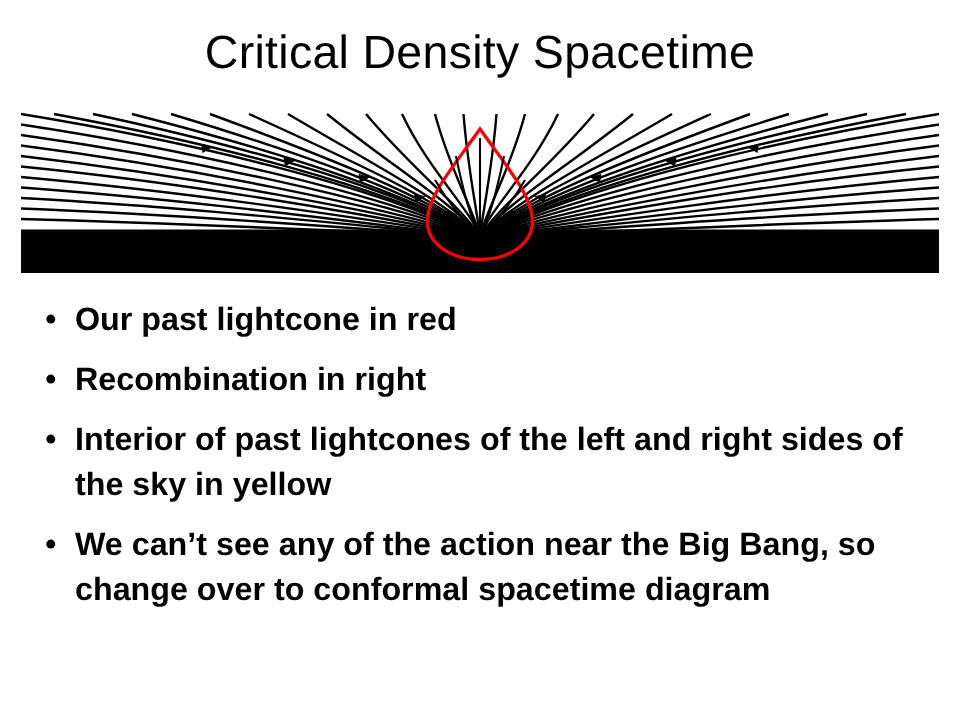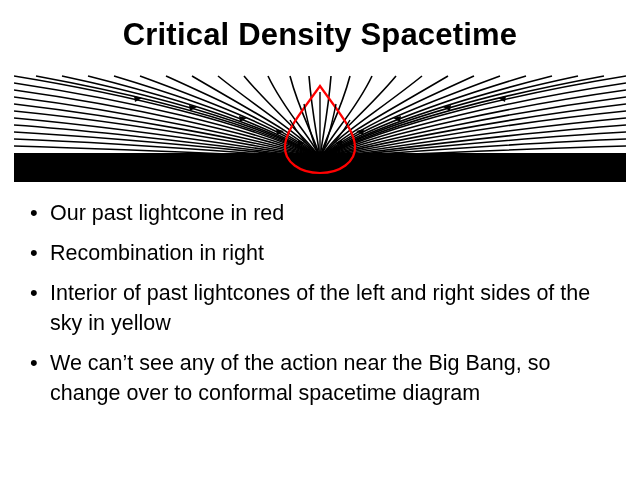--- a/index.html
+++ b/index.html
@@ -20,21 +20,21 @@
     height: 480px;
     background: #ffffff;
   }
   .slide-title {
     position: absolute;
     top: 18px;
     left: 0;
     width: 640px;
     text-align: center;
     font-size: 31px;
-    font-weight: bold;
+    font-weight: normal;
     letter-spacing: 0.2px;
     color: #000000;
     line-height: 1.1;
   }
   .figure {
     position: absolute;
     top: 74px;
     left: 14px;
     width: 612px;
     height: 108px;
@@ -61,20 +61,21 @@
     font-size: 22px;
     line-height: 30px;
     text-align: left;
     color: #000000;
   }
   .bullet-text {
     flex: 1 1 auto;
     font-size: 21.5px;
     line-height: 30px;
     color: #000000;
+    font-weight: bold;
   }
 </style>
 </head>
 <body>
 
 <div class="slide">
 
   <div class="slide-title">Critical Density Spacetime</div>
 
   <div class="figure">

